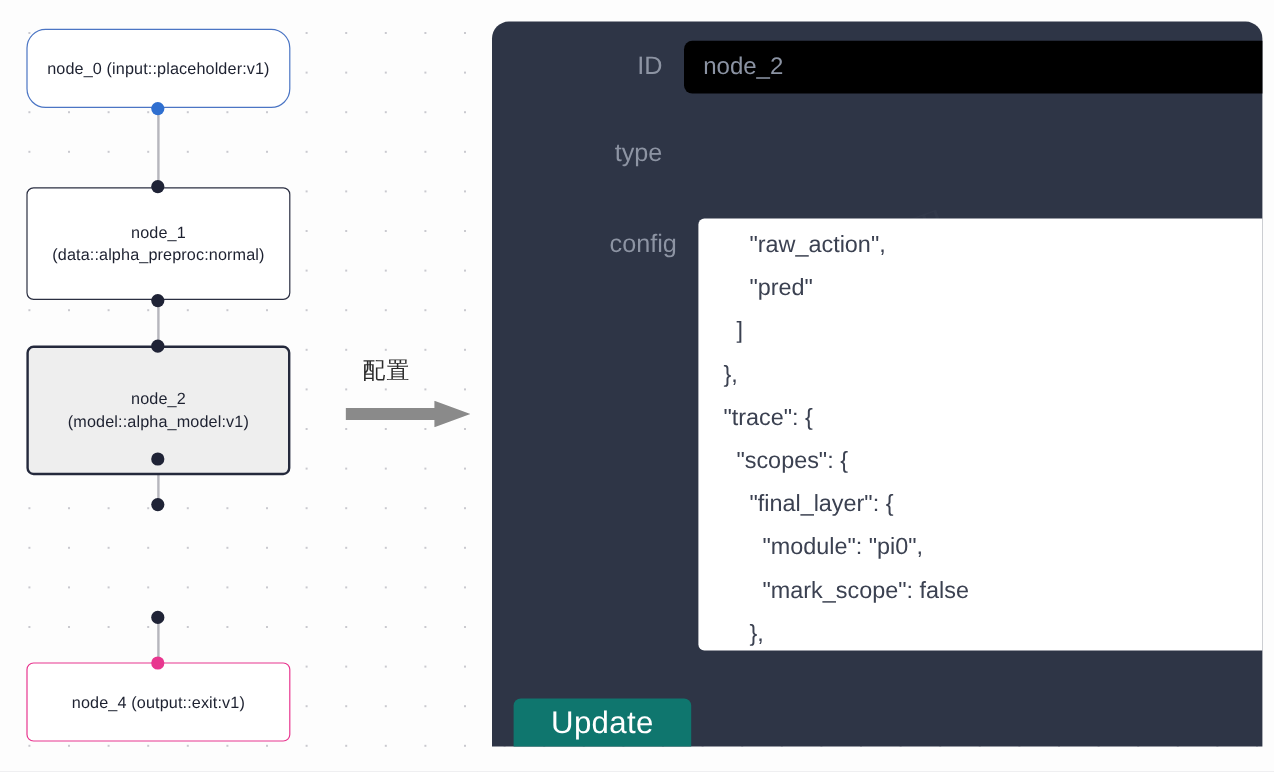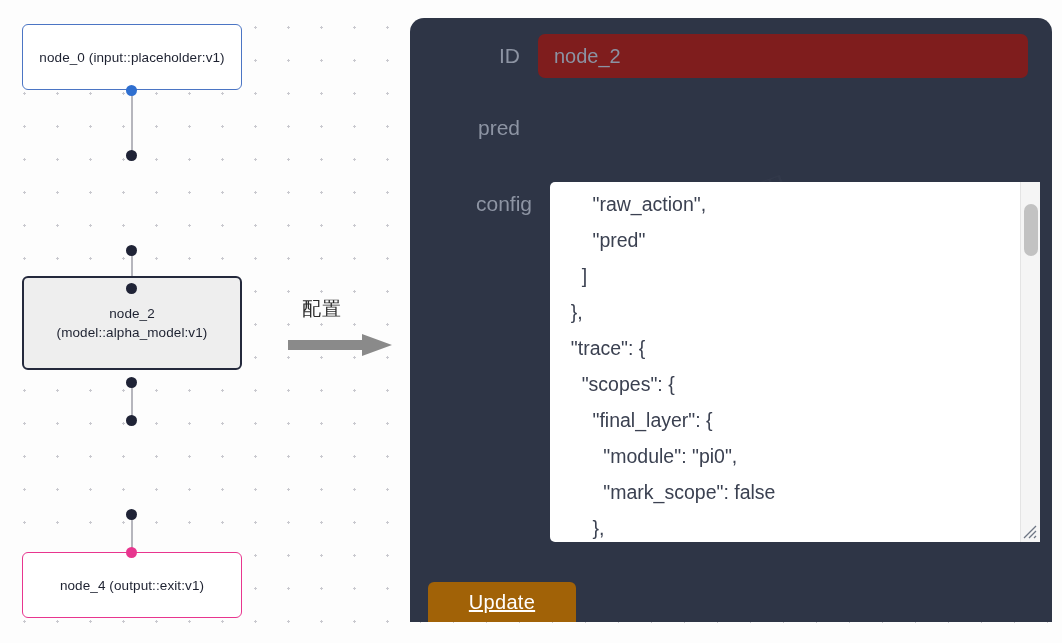--- a/index.html
+++ b/index.html
@@ -54,23 +54,23 @@
     font-size: 13.5px;
     line-height: 19px;
     letter-spacing: .1px;
     padding: 2px 8px;
   }
   .node .lbl { display: block; width: 100%; }
   .node.is-input  { border-color: #4b75c4; border-width: 1.4px; }
   .node.is-output { border-color: #e8368f; border-width: 1.6px; }
   .node.is-selected { background: #eeeeee; border-width: 2px; border-color: #24293c; }
 
-  #node-0 { top: 24px;  height: 66px; }
+  #node-0 { top: 24px;  height: 66px; border-radius: 16px; }
   #node-1 { top: 156px; height: 94px; }
-  #node-2 { top: 276px; height: 94px; }
+  #node-2 { top: 288px; height: 108px; }
   #node-3 { top: 420px; height: 94px; }
   #node-4 { top: 552px; height: 66px; }
 
   
   .edge-line {
     position: absolute;
     left: 131px;
     width: 2px;
     background: #b6b6bd;
   }
@@ -135,25 +135,26 @@
     align-items: flex-start;
   }
   .field-label {
     width: 128px;
     text-align: right;
     padding-right: 18px;
     color: #8d94a3;
     font-size: 21px;
     line-height: 44px;
     font-weight: 400;
+    margin-left: 32px;
   }
   .field-input {
     width: 490px;
     height: 44px;
-    background: #7f1d1d;
+    background: #000000;
     border: none;
     border-radius: 7px;
     color: #8b93a3;
     font-size: 20px;
     padding: 0 16px;
     font-family: "Liberation Sans", sans-serif;
     outline: none;
   }
   #row-id   { top: 16px; }
   #row-type { top: 88px; }
@@ -199,30 +200,29 @@
     position: absolute;
     right: 2px; bottom: 2px;
     width: 18px; height: 18px;
   }
 
   
   #update-button {
     position: absolute;
     left: 428px; top: 582px;
     width: 148px; height: 40px;
-    background: #a16207;
+    background: #0f766e;
     color: #ffffff;
     border: none;
     border-radius: 6px 6px 0 0;
-    font-size: 20px;
+    font-size: 26px;
     font-family: "Liberation Sans", sans-serif;
     cursor: pointer;
     text-align: center;
     letter-spacing: .3px;
-    text-decoration: underline;
   }
 
   
   .watermark {
     position: absolute;
     color: rgba(120,125,140,0.055);
     font-size: 42px;
     transform: rotate(-20deg);
     pointer-events: none;
     white-space: nowrap;
@@ -237,20 +237,24 @@
   <div id="graph-canvas">
 
     <div class="edge-line" id="edge-0-1"></div>
     <div class="edge-line" id="edge-1-2"></div>
     <div class="edge-line" id="edge-2-3"></div>
     <div class="edge-line" id="edge-3-4"></div>
 
     <div class="node is-input" id="node-0">
       <span class="lbl">node_0
 (input::placeholder:v1)</span>
+    </div>
+    <div class="node" id="node-1">
+      <span class="lbl">node_1
+(data::alpha_preproc:normal)</span>
     </div>
     <div class="node is-selected" id="node-2">
       <span class="lbl">node_2
 (model::alpha_model:v1)</span>
     </div>
     <div class="node is-output" id="node-4">
       <span class="lbl">node_4
 (output::exit:v1)</span>
     </div>
 
@@ -277,21 +281,21 @@
 
     <div class="watermark" style="left:300px; top:160px;">配置</div>
     <div class="watermark" style="left:260px; top:330px;">SOSIOATI</div>
 
     <div class="field-row" id="row-id">
       <div class="field-label">ID</div>
       <input class="field-input" type="text" readonly="" value="node_2" style="">
     </div>
 
     <div class="field-row" id="row-type">
-      <div class="field-label">pred</div>
+      <div class="field-label">type</div>
     </div>
 
     <div class="field-row" id="row-config">
       <div class="field-label">config</div>
       <div id="config-textarea-wrap">
         <textarea id="config-textarea" style="">      "raw_action",
       "pred"
     ]
   },
   "trace": {

